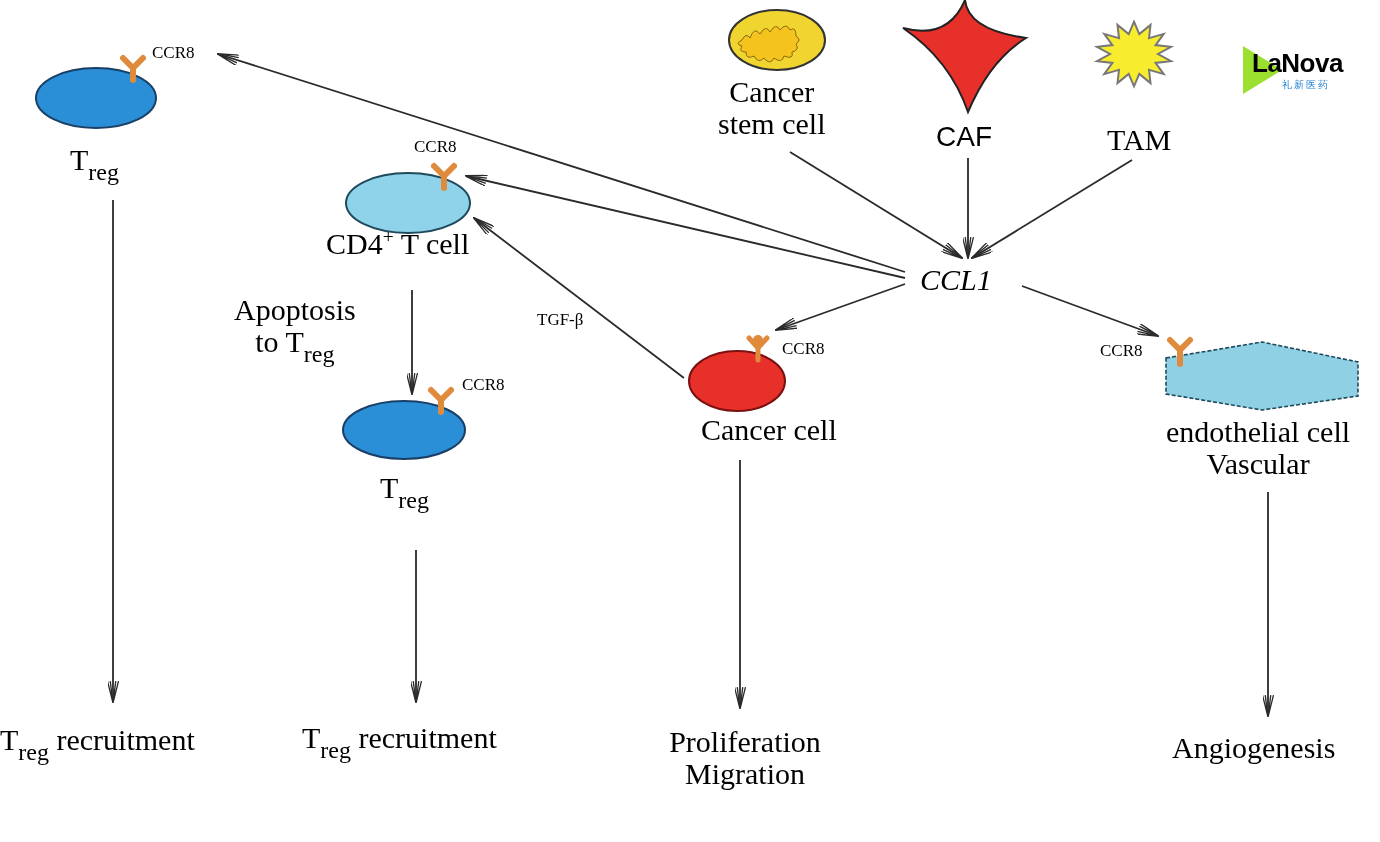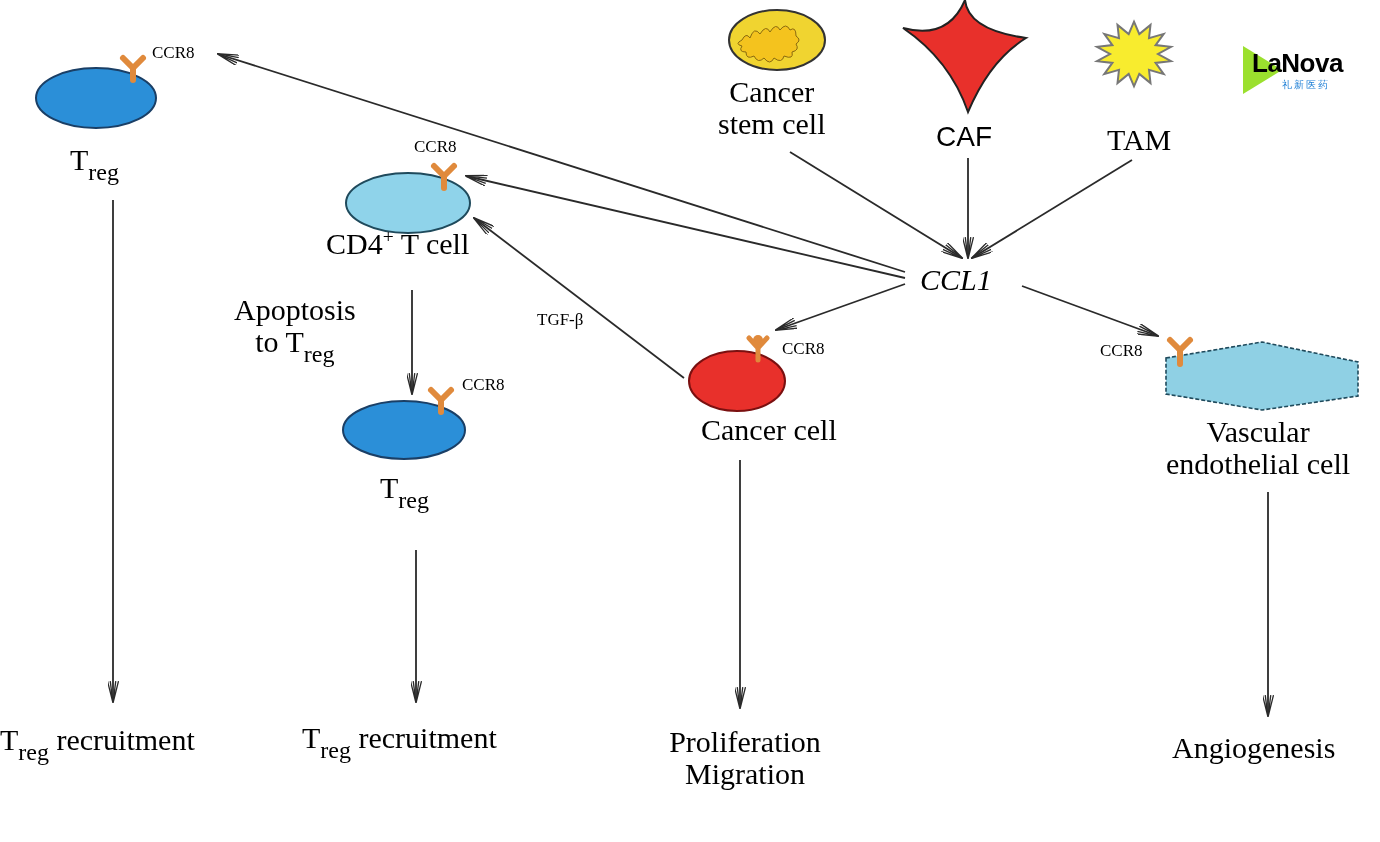--- a/index.html
+++ b/index.html
@@ -126,22 +126,22 @@
 
 <div class="lbl big" style="left:380px; top:472px;">
   <span>T</span><span class="sub">reg</span>
 </div>
 
 <div class="lbl small" style="left:527px; top:311px;margin-left:10px;">TGF-β</div>
 
 <div class="lbl big" style="left:668px; top:414px;margin-left:33px;">Cancer cell</div>
 
 <div class="lbl big" style="left:1166px; top:416px;">
+  <div>endothelial cell</div>
   <div>Vascular</div>
-  <div>endothelial cell</div>
 </div>
 
 <div class="lbl big" style="left:0px; top:724px;">
   <span>T</span><span class="sub">reg</span><span> recruitment</span>
 </div>
 <div class="lbl big" style="left:302px; top:722px;">
   <span>T</span><span class="sub">reg</span><span> recruitment</span>
 </div>
 
 <div class="lbl big" style="left:600px; top:726px; width:290px;">

